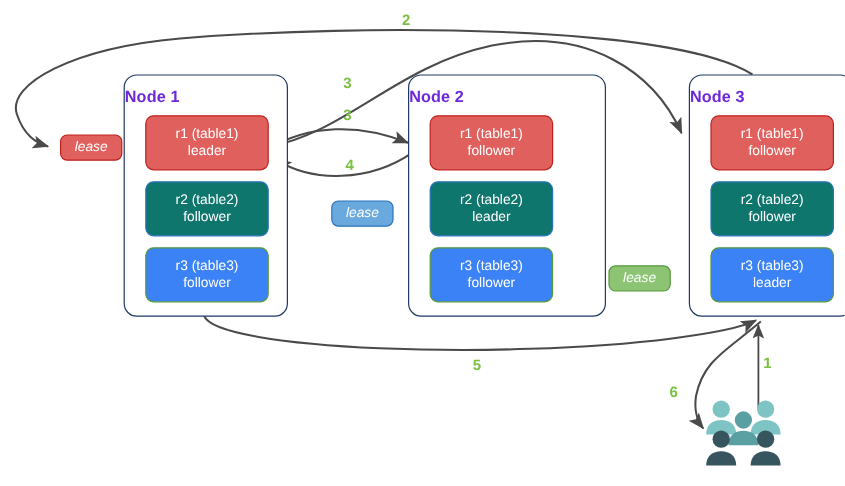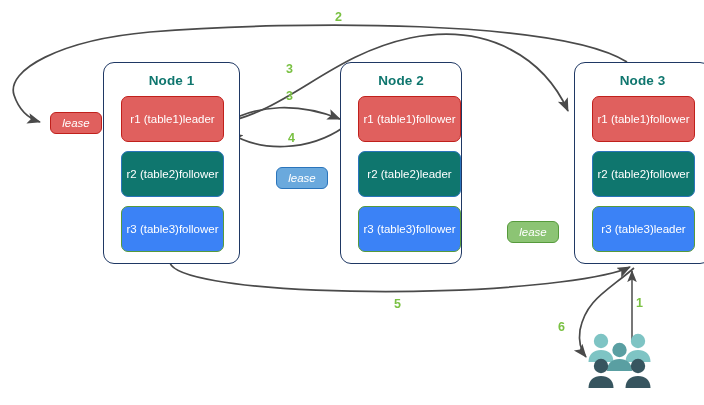--- a/index.html
+++ b/index.html
@@ -30,34 +30,33 @@
     box-sizing: border-box;
     border: 1.3px solid #1f3864;
     border-radius: 11px;
     background: #ffffff;
   }
   .node-title {
     position: absolute;
     left: 0;
     right: 0;
     top: 10px;
-    text-align: center;
     font-size: 13.5px;
     font-weight: bold;
-    color: #0f766e;
+    color: #6d28d9;
     letter-spacing: 0.1px;
   }
   .replica {
     position: absolute;
     box-sizing: border-box;
     border-radius: 7px;
     border-width: 1.3px;
     border-style: solid;
     display: flex;
-    flex-direction: row;
+    flex-direction: column;
     align-items: center;
     justify-content: center;
     color: #ffffff;
     font-size: 11.5px;
     line-height: 14px;
     text-align: center;
   }
   .replica .rl { display: block; }
   .replica-red   { background: #e0605e; border-color: #c0201c; }
   .replica-blue  { background: #0f766e; border-color: #2a74bb; }
@@ -132,21 +131,21 @@
     <div class="replica replica-blue" style="left:17px; top:88px; width:103px; height:46px;">
       <span class="rl">r2 (table2)</span>
       <span class="rl">follower</span>
     </div>
     <div class="replica replica-green" style="left:17px; top:143px; width:103px; height:46px;">
       <span class="rl">r3 (table3)</span>
       <span class="rl">follower</span>
     </div>
   </div>
 
-  <div class="node-card" style="left:340px; top:62px; width:122px; height:202px;">
+  <div class="node-card" style="left:340px; top:62px; width:165px; height:202px;">
     <div class="node-title">Node 2</div>
     <div class="replica replica-red" style="left:17px; top:33px; width:103px; height:46px;">
       <span class="rl">r1 (table1)</span>
       <span class="rl">follower</span>
     </div>
     <div class="replica replica-blue" style="left:17px; top:88px; width:103px; height:46px;">
       <span class="rl">r2 (table2)</span>
       <span class="rl">leader</span>
     </div>
     <div class="replica replica-green" style="left:17px; top:143px; width:103px; height:46px;">

